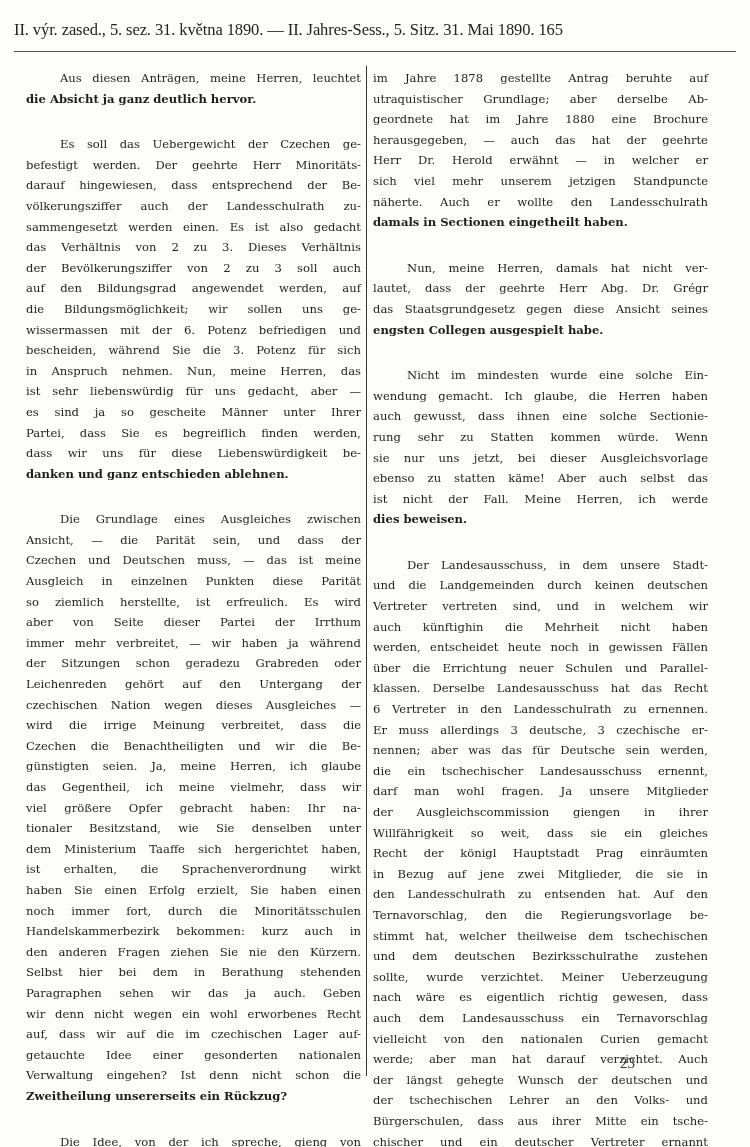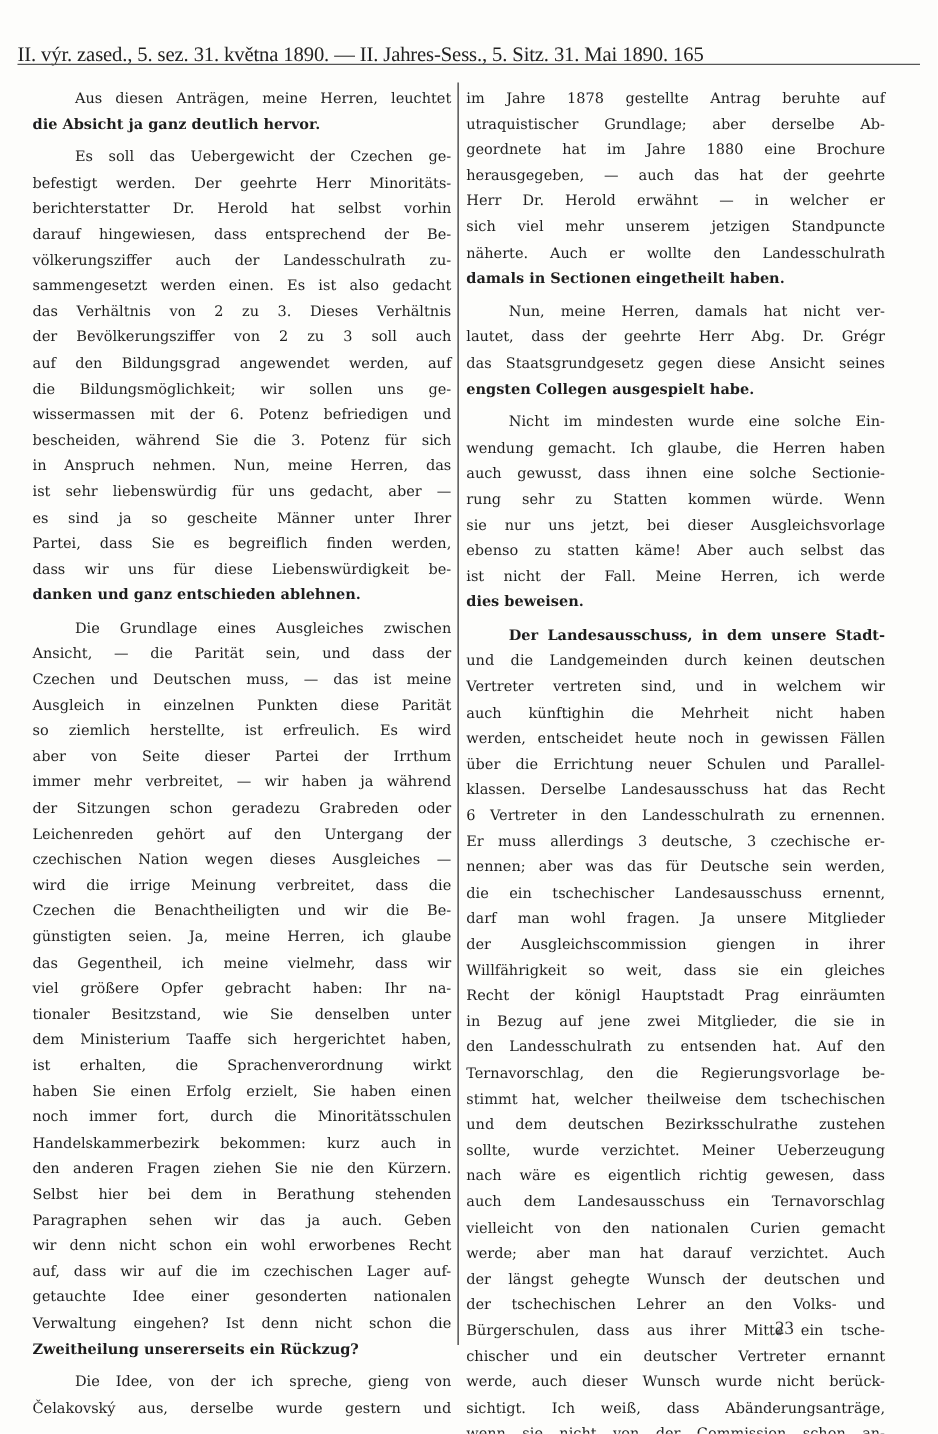--- a/index.html
+++ b/index.html
@@ -1,29 +1,29 @@
 <!DOCTYPE html>
 <html><head>
 <meta charset="utf-8">
 <style>
   html, body { margin: 0; padding: 0; background: #ffffff; }
   body { width: 750px; height: 1147px; position: relative; overflow: hidden;
          font-family: "DejaVu Serif", "Liberation Serif", serif; color: #1a1a1a; }
   .page { position: absolute; left: 0; top: 0; width: 750px; height: 1147px; background: #fdfdfb; }
-  .header { position: absolute; left: 14px; top: 34px; width: 720px; height: 22px;
+  .header { position: absolute; left: 14px; top: 20px; width: 720px; height: 22px;
             font-family: "Liberation Serif", "DejaVu Serif", serif; font-size: 16.5px;
             white-space: nowrap; letter-spacing: -0.1px; color: #222; }
   .header-rule { position: absolute; left: 14px; top: 51px; width: 722px; height: 1px;
                  background: #555; }
   .col { position: absolute; top: 68px; font-family: "DejaVu Serif", serif;
          font-size: 11.6px; line-height: 20.6px; color: #1e1e1e; text-align: justify; }
   .col-left { left: 26px; width: 335px; }
   .col-right { left: 373px; width: 335px; }
   .col p { margin: 0; }
-  .col p.gap { margin-top: 6px; }
+  .col p.gap { margin-top: 25px; }
   .divider { position: absolute; left: 366px; top: 66px; width: 1px; height: 1010px; background: #333; }
   .line { display: block; white-space: nowrap; text-align-last: justify; text-align: justify; }
   .line.last { text-align-last: left; font-weight: bold; }
   .pageno { position: absolute; left: 620px; top: 1055px; font-family: Liberation Serif, serif;
             font-size: 15px; color: #333; }
 </style>
 </head>
 <body>
 
 <div class="page">
@@ -31,21 +31,20 @@
   <div class="header-rule"></div>
 
   <div class="col col-left" id="col-left">
       <p>
         <span class="line" style="padding-left: 34px;">Aus diesen Anträgen, meine Herren, leuchtet</span>
         <span class="line last">die Absicht ja ganz deutlich hervor.</span>
       </p>
       <p class="gap">
         <span class="line" style="padding-left: 34px;">Es soll das Uebergewicht der Czechen ge-</span>
         <span class="line">befestigt werden. Der geehrte Herr Minoritäts-</span>
-        <span class="line">berichterstatter Dr. Herold hat selbst vorhin</span>
         <span class="line">darauf hingewiesen, dass entsprechend der Be-</span>
         <span class="line">völkerungsziffer auch der Landesschulrath zu-</span>
         <span class="line">sammengesetzt werden einen. Es ist also gedacht</span>
         <span class="line">das Verhältnis von 2 zu 3. Dieses Verhältnis</span>
         <span class="line">der Bevölkerungsziffer von 2 zu 3 soll auch</span>
         <span class="line">auf den Bildungsgrad angewendet werden, auf</span>
         <span class="line">die Bildungsmöglichkeit; wir sollen uns ge-</span>
         <span class="line">wissermassen mit der 6. Potenz befriedigen und</span>
         <span class="line">bescheiden, während Sie die 3. Potenz für sich</span>
         <span class="line">in Anspruch nehmen. Nun, meine Herren, das</span>
@@ -73,21 +72,21 @@
         <span class="line">viel größere Opfer gebracht haben: Ihr na-</span>
         <span class="line">tionaler Besitzstand, wie Sie denselben unter</span>
         <span class="line">dem Ministerium Taaffe sich hergerichtet haben,</span>
         <span class="line">ist erhalten, die Sprachenverordnung wirkt</span>
         <span class="line">haben Sie einen Erfolg erzielt, Sie haben einen</span>
         <span class="line">noch immer fort, durch die Minoritätsschulen</span>
         <span class="line">Handelskammerbezirk bekommen: kurz auch in</span>
         <span class="line">den anderen Fragen ziehen Sie nie den Kürzern.</span>
         <span class="line">Selbst hier bei dem in Berathung stehenden</span>
         <span class="line">Paragraphen sehen wir das ja auch. Geben</span>
-        <span class="line">wir denn nicht schon ein wohl erworbenes Recht</span>
+        <span class="line">wir denn nicht wegen ein wohl erworbenes Recht</span>
         <span class="line">auf, dass wir auf die im czechischen Lager auf-</span>
         <span class="line">getauchte Idee einer gesonderten nationalen</span>
         <span class="line">Verwaltung eingehen? Ist denn nicht schon die</span>
         <span class="line last">Zweitheilung unsererseits ein Rückzug?</span>
       </p>
       <p class="gap">
         <span class="line" style="padding-left: 34px;">Die Idee, von der ich spreche, gieng von</span>
         <span class="line">Čelakovský aus, derselbe wurde gestern und</span>
       </p>
     </div>
@@ -113,21 +112,21 @@
         <span class="line" style="padding-left: 34px;">Nicht im mindesten wurde eine solche Ein-</span>
         <span class="line">wendung gemacht. Ich glaube, die Herren haben</span>
         <span class="line">auch gewusst, dass ihnen eine solche Sectionie-</span>
         <span class="line">rung sehr zu Statten kommen würde. Wenn</span>
         <span class="line">sie nur uns jetzt, bei dieser Ausgleichsvorlage</span>
         <span class="line">ebenso zu statten käme! Aber auch selbst das</span>
         <span class="line">ist nicht der Fall. Meine Herren, ich werde</span>
         <span class="line last">dies beweisen.</span>
       </p>
       <p class="gap">
-        <span class="line" style="padding-left: 34px; font-weight: bold;">Der Landesausschuss, in dem unsere Stadt-</span>
+        <span class="line" style="padding-left: 34px;">Der Landesausschuss, in dem unsere Stadt-</span>
         <span class="line">und die Landgemeinden durch keinen deutschen</span>
         <span class="line">Vertreter vertreten sind, und in welchem wir</span>
         <span class="line">auch künftighin die Mehrheit nicht haben</span>
         <span class="line">werden, entscheidet heute noch in gewissen Fällen</span>
         <span class="line">über die Errichtung neuer Schulen und Parallel-</span>
         <span class="line">klassen. Derselbe Landesausschuss hat das Recht</span>
         <span class="line">6 Vertreter in den Landesschulrath zu ernennen.</span>
         <span class="line">Er muss allerdings 3 deutsche, 3 czechische er-</span>
         <span class="line">nennen; aber was das für Deutsche sein werden,</span>
         <span class="line">die ein tschechischer Landesausschuss ernennt,</span>

